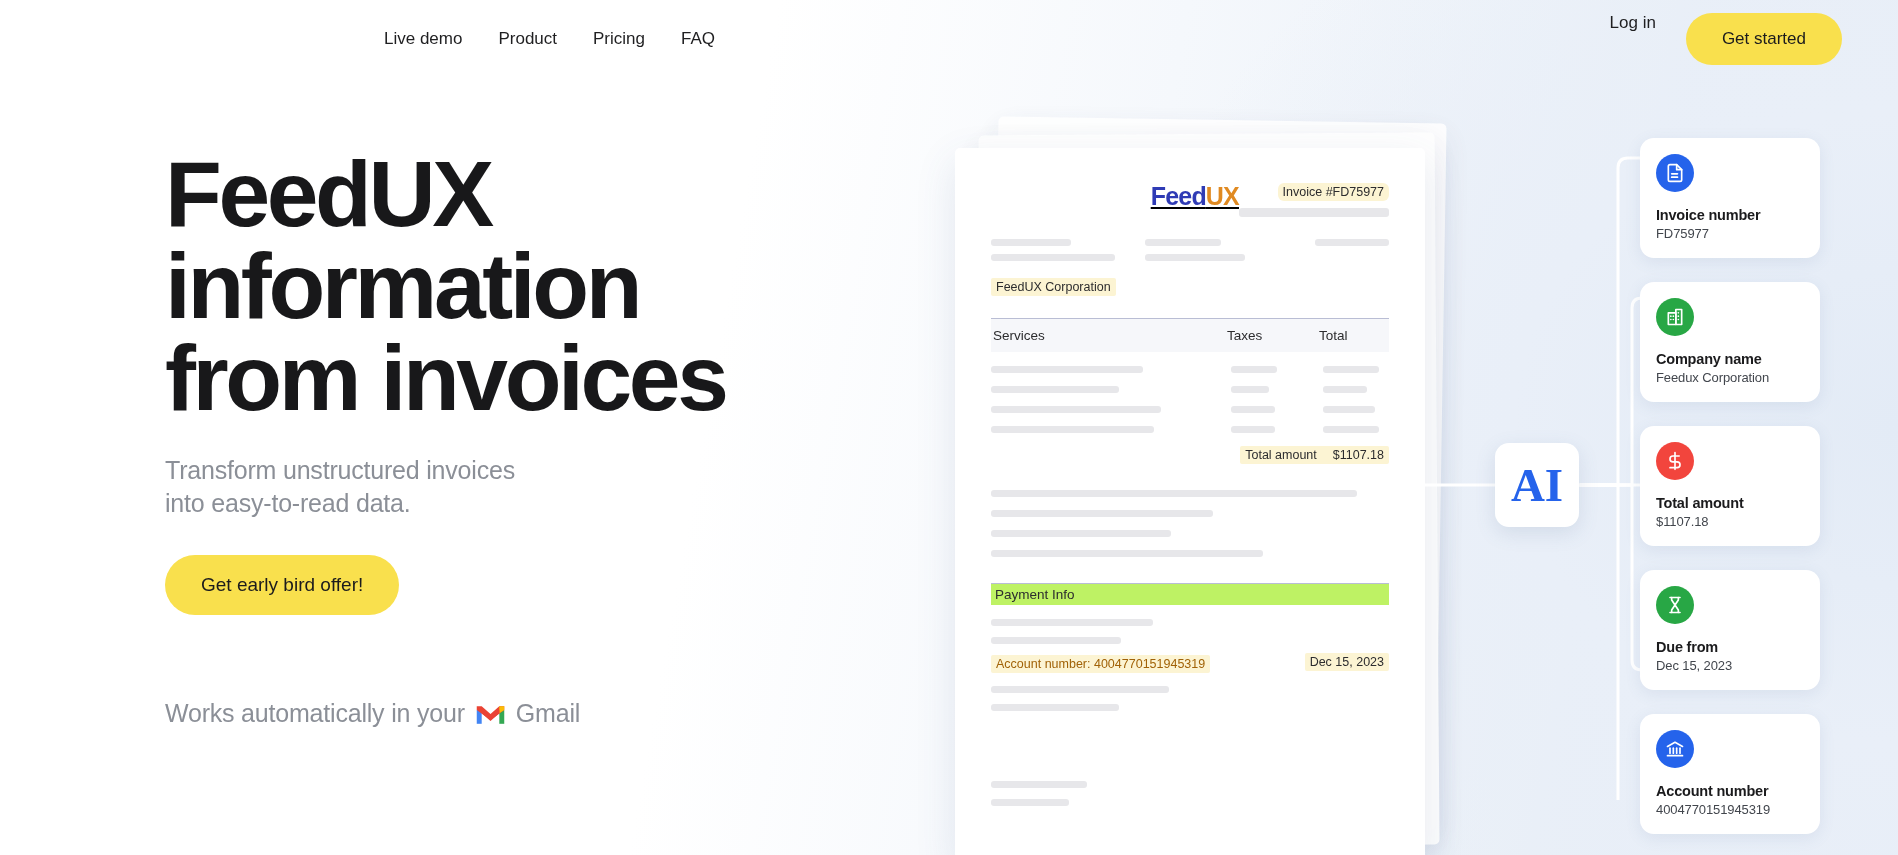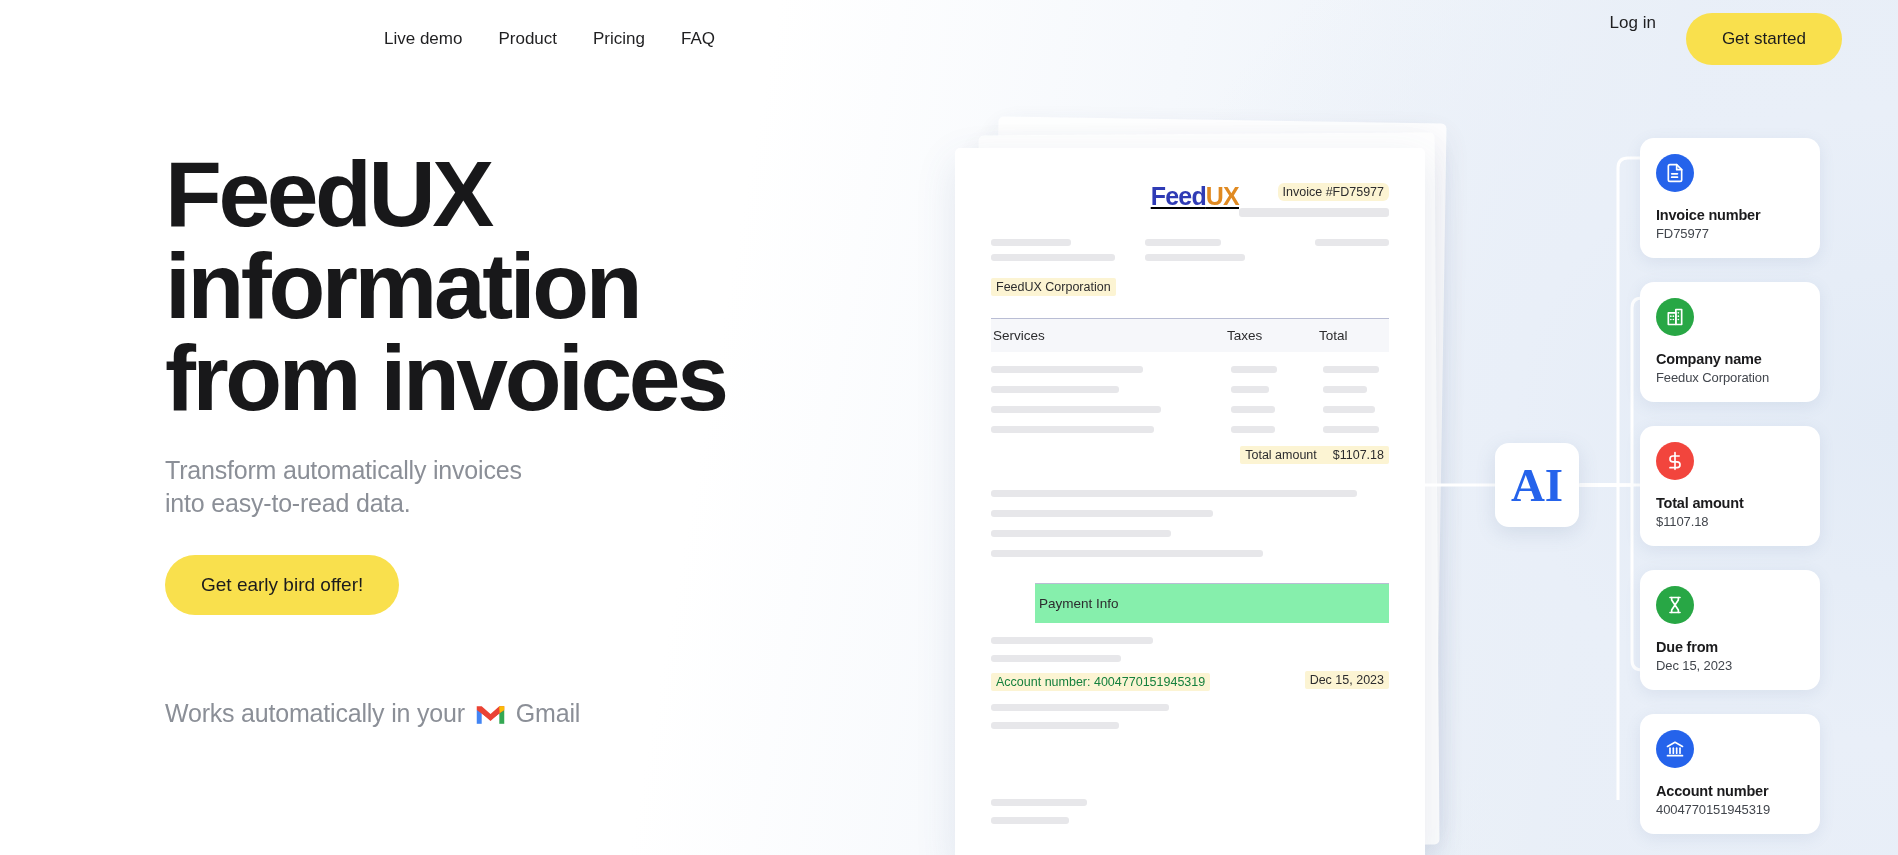--- a/index.html
+++ b/index.html
@@ -129,29 +129,29 @@
   .row .c2 { width:92px; }
   .row .c3 { width:66px; }
 
   .total-line { text-align:right; margin-top:12px; font-size:12.5px; color:#2c2c2e; }
   .total-line .amt { margin-left:16px; }
 
   .lines2 { margin-top:26px; }
   .lines2 .bar { margin-bottom:13px; }
 
   .pay-head {
-    margin-top:26px; border-top:1.5px solid #b9bdd4; background:#86efac;
-    padding:12px 4px; font-size:13.5px; color:#2c2c2e;margin-left:44px;
+    margin-top:26px; border-top:1.5px solid #b9bdd4; background:#bef264;
+    padding:3px 4px; font-size:13.5px; color:#2c2c2e;
   }
   .pay-body { margin-top:14px; position:relative; }
   .pay-body .bar { margin-bottom:11px; }
   .date-right {
     position:absolute; right:0; top:34px; font-size:12.5px; color:#2c2c2e;
   }
-  .acct { margin-bottom:13px; font-size:12.5px; color:#15803d; }
+  .acct { margin-bottom:13px; font-size:12.5px; color:#a16207; }
   .tail { margin-top:70px; }
   .tail .bar { margin-bottom:11px; }
 
   
   .connectors { position:absolute; left:1380px; top:100px; width:320px; height:700px; z-index:22; }
   .connectors svg { width:100%; height:100%; display:block; }
 
   
   .ai-badge {
     position:absolute; left:1495px; top:443px;
@@ -201,21 +201,21 @@
   </div>
 
   <div class="hero">
     <h1 class="headline">
       <div>FeedUX</div>
       <div>information</div>
       <div>from invoices</div>
     </h1>
 
     <p class="subhead">
-      <span>Transform automatically invoices</span><br>
+      <span>Transform unstructured invoices</span><br>
       <span>into easy-to-read data.</span>
     </p>
 
     <button class="cta">Get early bird offer!</button>
 
     <div class="works">
       <span>Works automatically in your</span>
       <span class="gmail-icon">
         <svg viewBox="0 0 52 40" width="29" height="22">
           <path d="M4 38 L4 10 L26 26 L48 10 L48 38 Z" fill="#ffffff"></path>

